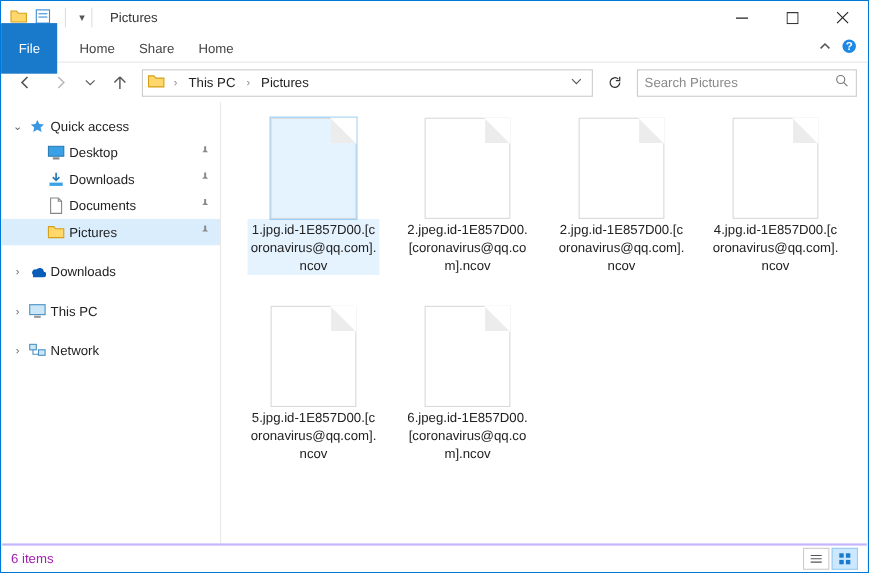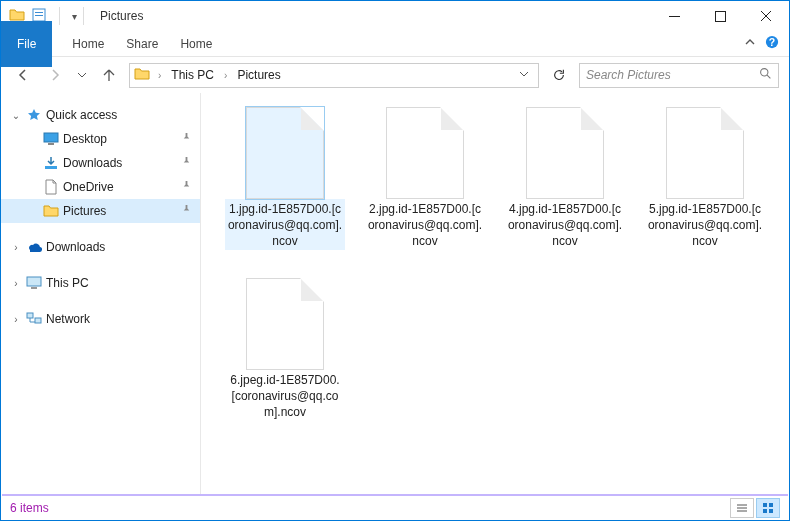--- a/index.html
+++ b/index.html
@@ -24,21 +24,21 @@
 
 .addr-row { display: flex; align-items: center; height: 36px; padding: 4px 10px; gap: 8px; }
 .nav-btn { width: 24px; height: 24px; display: flex; align-items: center; justify-content: center; color: #555; }
 .addr-box { flex: 1; display: flex; align-items: center; border: 1px solid #ccc; height: 25px; padding: 0 4px; gap: 4px; }
 .addr-box .crumb { color: #222; padding: 0 2px; }
 .addr-box .chev { color: #888; padding: 0 4px; font-size: 10px; }
 .addr-box .spacer { flex: 1; }
 .addr-box .drop { width: 20px; text-align: center; color: #444; }
 .refresh { width: 24px; height: 24px; display: flex; align-items: center; justify-content: center; color: #333; }
 .search-box { width: 200px; border: 1px solid #ccc; height: 25px; display: flex; align-items: center; padding: 0 6px; color: #888; gap: 6px; }
-.search-box input { border: none; outline: none; flex: 1; color: #333; font-style: italic; background: transparent; }
+.search-box input { border: none; outline: none; flex: 1; color: #333; background: transparent; }
 .search-box input::placeholder { color: #888; }
 
 
 .body { display: flex; height: 402px; }
 .sidebar { width: 200px; border-right: 1px solid #e8e8e8; padding: 8px 0; overflow: hidden; }
 .tree-row { display: flex; align-items: center; height: 24px; padding-right: 8px; color: #222; }
 .tree-row.sel { background: #d9edfd; }
 .tree-row .tw { width: 18px; text-align: center; color: #666; font-size: 10px; }
 .tree-row .ic { width: 18px; height: 18px; display: flex; align-items: center; justify-content: center; margin-right: 3px; }
 .tree-row .pin { margin-left: auto; }
@@ -211,21 +211,21 @@
             <path d="M5 1h2v4l2 2H3l2-2zM6 7v4"></path>
           </svg></span>
     </div>
     <div class="tree-row sub">
       <span class="ic">
           <svg width="14" height="16" viewBox="0 0 14 16">
             <path d="M2 1h7l3 3v11H2z" fill="#fff" stroke="#888"></path>
             <path d="M9 1v3h3" fill="none" stroke="#888"></path>
           </svg>
         </span>
-      <span>OneDrive</span>
+      <span>Documents</span>
       <span class="pin"><svg class="pin-ico" viewBox="0 0 12 12">
             <path d="M5 1h2v4l2 2H3l2-2zM6 7v4"></path>
           </svg></span>
     </div>
     <div class="tree-row sub sel">
       <span class="ic">
           <svg class="folder-ico" viewBox="0 0 16 14">
             <path d="M1 2h5l1.5 2H15v8H1z" fill="#ffd76a" stroke="#d4a017"></path>
           </svg>
         </span>
@@ -265,20 +265,24 @@
         </span>
       <span>Network</span>
     </div>
   </div>
 
   <div class="content">
     <div class="grid" id="file-grid">
         <div class="item sel">
           <div class="thumb"></div>
           <div class="fname">1.jpg.id-1E857D00.[coronavirus@qq.com].ncov</div>
+        </div>
+        <div class="item">
+          <div class="thumb"></div>
+          <div class="fname">2.jpeg.id-1E857D00.[coronavirus@qq.com].ncov</div>
         </div>
         <div class="item">
           <div class="thumb"></div>
           <div class="fname">2.jpg.id-1E857D00.[coronavirus@qq.com].ncov</div>
         </div>
         <div class="item">
           <div class="thumb"></div>
           <div class="fname">4.jpg.id-1E857D00.[coronavirus@qq.com].ncov</div>
         </div>
         <div class="item">

